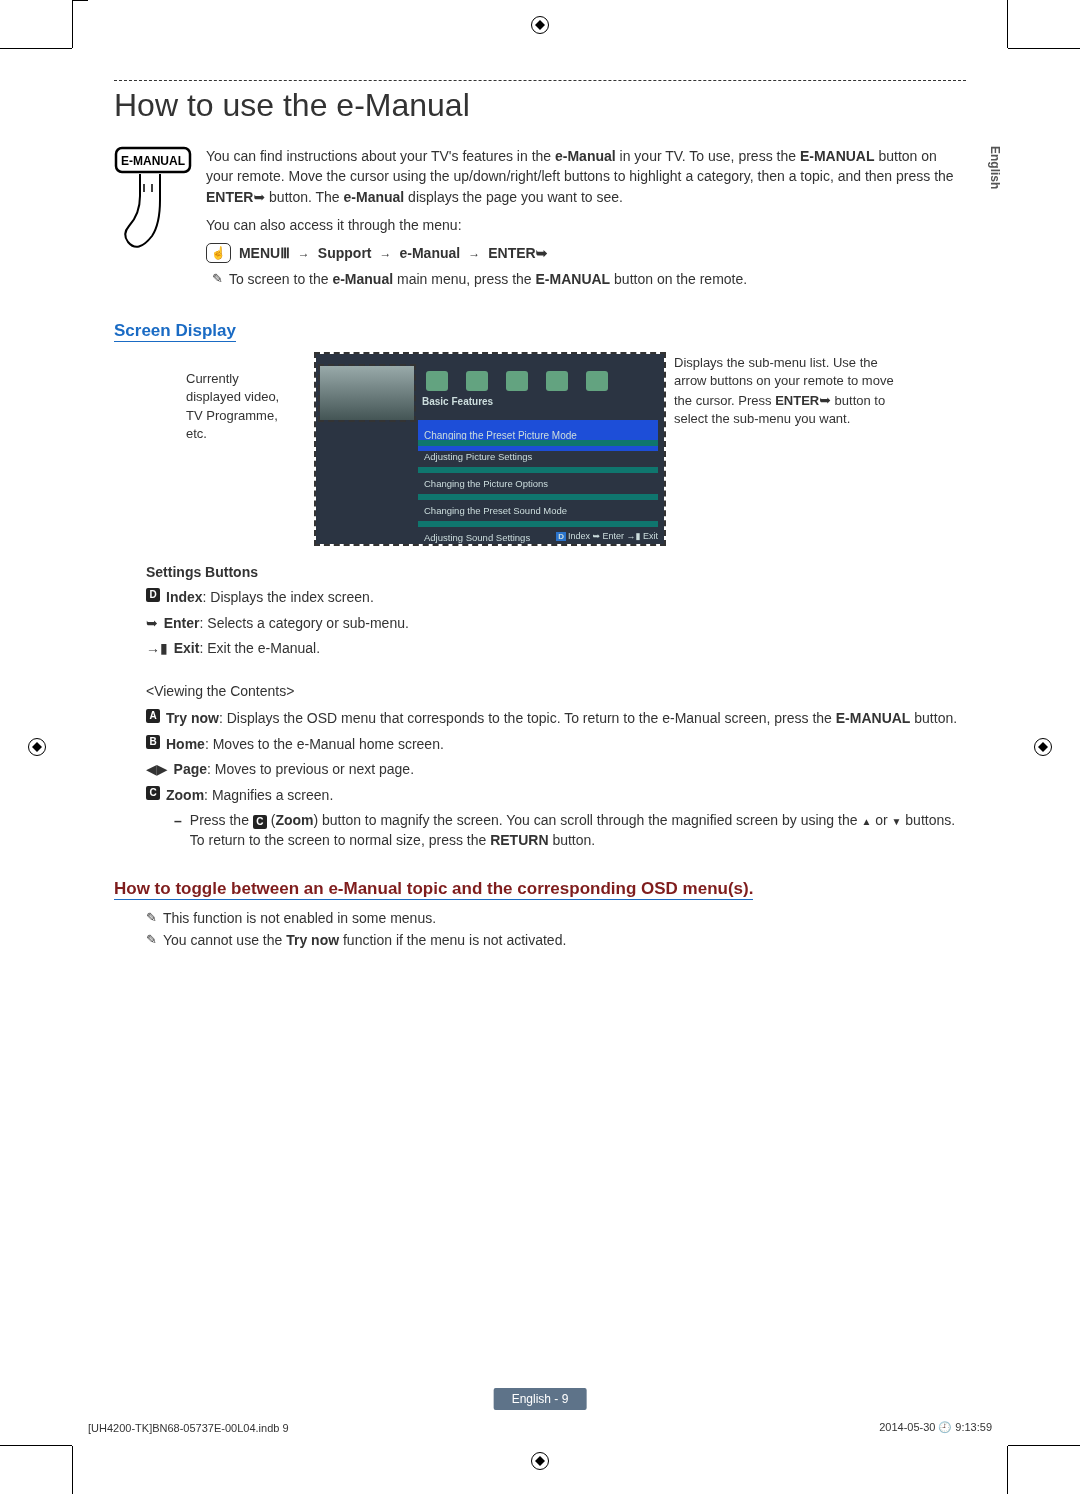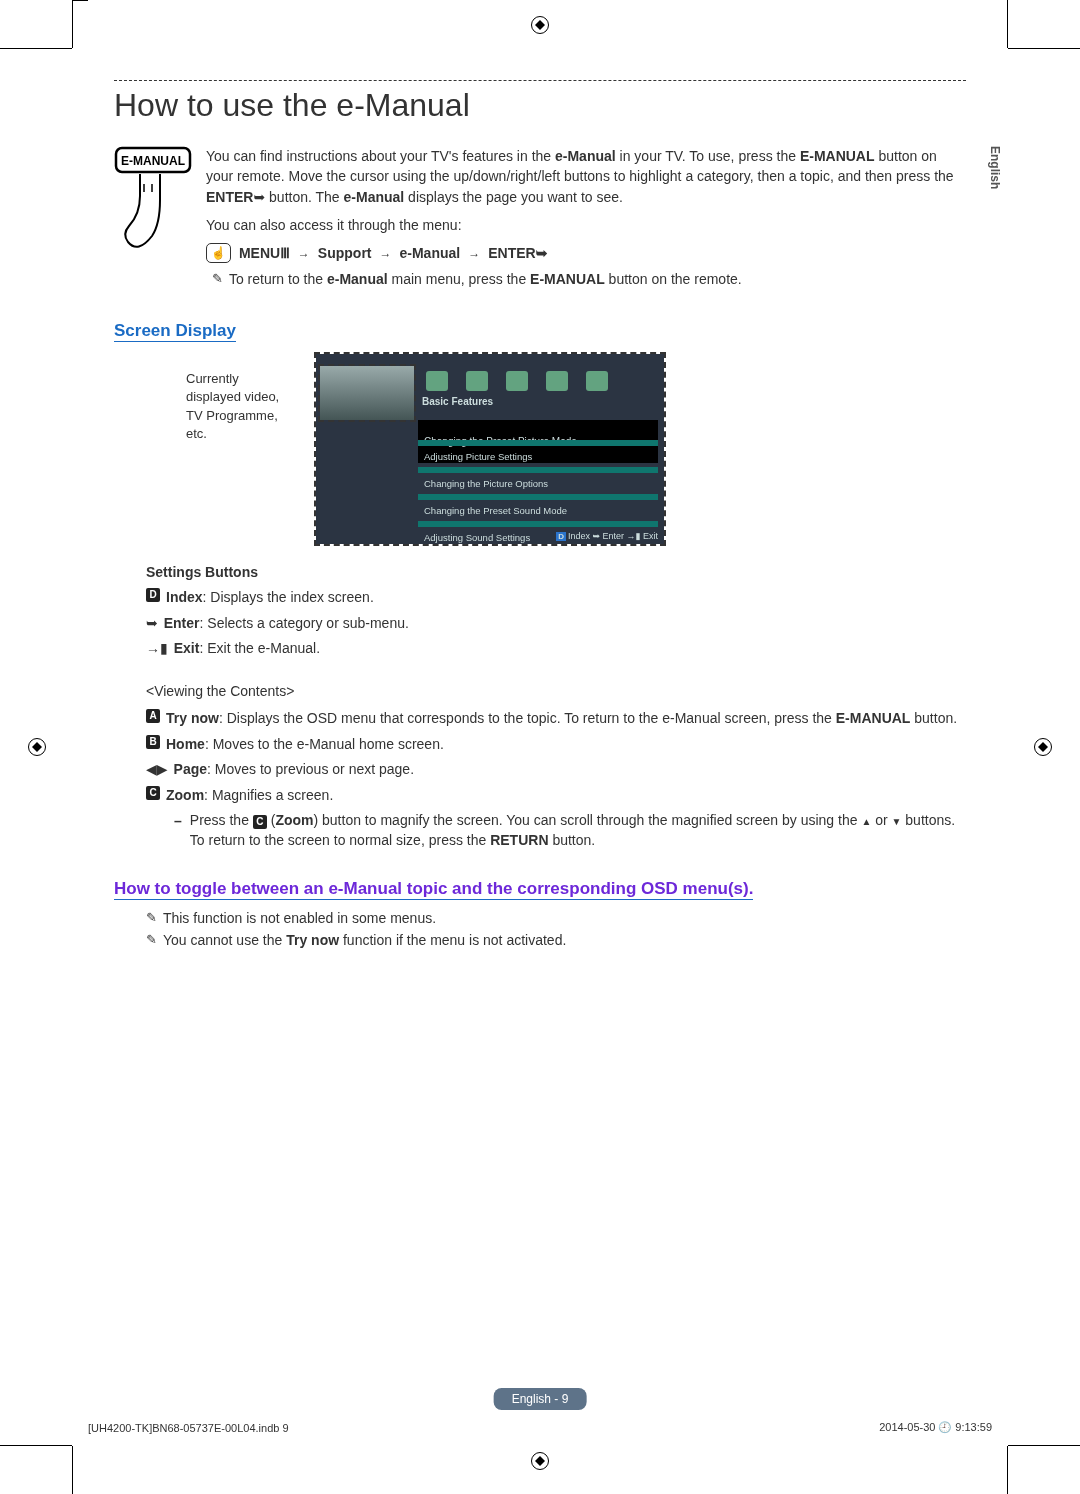--- a/index.html
+++ b/index.html
@@ -78,47 +78,47 @@
       width: 348px; height: 190px;
       outline: 2px dashed #333;
       background: #2b3442;
       position: relative;
       font-size: 10px; color: #cdd;
     }
     .ss-thumb { position:absolute; top:12px; left:4px; width:94px; height:54px; background: linear-gradient(#9aa,#455); outline: 2px dashed #333;}
     .ss-iconbar { position:absolute; top:14px; left:110px; right:6px; height:26px; display:flex; gap:18px; align-items:center;}
     .ss-iconbar span { width:22px; height:20px; background:#8ea; opacity:.6; border-radius:3px;}
     .ss-hdr { position:absolute; top:42px; left:106px; font-weight:bold; font-size:10px;}
-    .ss-title { position:absolute; top:66px; left:102px; right:6px; background:#000000; padding:16px 6px; font-size:10px;}
+    .ss-title { position:absolute; top:66px; left:102px; right:6px; background:#1d4ed8; padding:10px 6px; font-size:10px;}
     .ss-items { position:absolute; top:86px; left:102px; right:6px; }
     .ss-items div { padding:5px 6px; font-size:9.5px; border-top:6px solid #0f766e;}
     .ss-footer { position:absolute; bottom:3px; right:6px; font-size:9px;}
     .ss-footer b { background:#2b74cc; padding:0 2px; margin:0 2px; font-size:8px;}
 
     .oplist { margin-top: -8px; }
     .op-hdr { font-weight: bold; margin: 12px 0 8px 32px;}
     .op-item { margin: 6px 0 6px 32px; display:flex; gap:6px; align-items:flex-start; line-height:1.4;}
     .badge { display:inline-block; min-width:14px; height:14px; background:#222; color:#fff; font-size:10px; font-weight:bold; text-align:center; line-height:14px; border-radius:2px; padding:0 2px;}
     .enter-icon { font-size:14px; }
     .vc-hdr { margin: 24px 0 10px 32px; }
     .sub-indent { margin: 6px 0 6px 60px; display:flex; gap:8px; align-items:flex-start; line-height:1.4;}
     .sub-indent .dash { color:#333; font-weight:bold; margin-top:1px;}
 
     h2.section2 {
-      color: #6d28d9; font-size: 17px; font-weight: bold; border-bottom: 1px solid #1a6bc4;
+      color: #7f1d1d; font-size: 17px; font-weight: bold; border-bottom: 1px solid #1a6bc4;
       display: inline-block; margin-top: 22px; margin-bottom: 10px;
     }
     .toggle-notes .note-line { margin-left: 32px; margin-bottom:6px;}
 
     .page-footer {
       position: absolute; bottom: -6px; left: 50%; transform: translateX(-50%);
     }
     .page-footer-box {
       background: #5e7389; color: #fff; font-size: 12px;
-      padding: 4px 18px; border-radius: 8px;
+      padding: 4px 18px; border-radius: 2px;
     }
     .print-filename { position:absolute; bottom: 60px; left: 88px; font-size: 11px; color:#333; }
     .print-datetime { position:absolute; bottom: 60px; right: 88px; font-size: 11px; color:#333; }
 
     b, strong { font-weight: bold; }
     .arrow { font-size: 12px; }
     .tri { font-size:10px; }
   </style>
 </head>
 <body>
@@ -163,21 +163,21 @@
         <span class="arrow">→</span>
         <span>Support</span>
         <span class="arrow">→</span>
         <span>e-Manual</span>
         <span class="arrow">→</span>
         <span><span>ENTER</span><span class="enter-icon">➥</span></span>
       </div>
       <div class="note-line">
         <span class="note-bullet">✎</span>
         <span>
-          <span>To return to the </span><b>e-Manual</b><span> main menu, press the </span><b>E-MANUAL</b><span> button on the remote.</span>
+          <span>To screen to the </span><b>e-Manual</b><span> main menu, press the </span><b>E-MANUAL</b><span> button on the remote.</span>
         </span>
       </div>
     </div>
   </div>
 
   <h2 class="section">Screen Display</h2>
 
   <div class="screen-layout">
     <div class="callout-left">
       <div>Currently</div>
@@ -202,20 +202,23 @@
         <div>Changing the Preset Sound Mode</div>
         <div>Adjusting Sound Settings</div>
       </div>
       <div class="ss-footer">
         <b>D</b><span>Index</span>
         <span> ➥ </span><span>Enter</span>
         <span> →▮ </span><span>Exit</span>
       </div>
     </div>
     <div class="callout-right">
+      <div class="r2">
+        <span>Displays the sub-menu list. Use the arrow buttons on your remote to move the cursor. Press </span><b>ENTER</b><span class="enter-icon">➥</span><span> button to select the sub-menu you want.</span>
+      </div>
     </div>
   </div>
 
   <div class="oplist">
     <div class="op-hdr">Settings Buttons</div>
 
     <div class="op-item">
       <span class="badge">D</span>
       <span><b>Index</b><span>: Displays the index screen.</span></span>
     </div>

